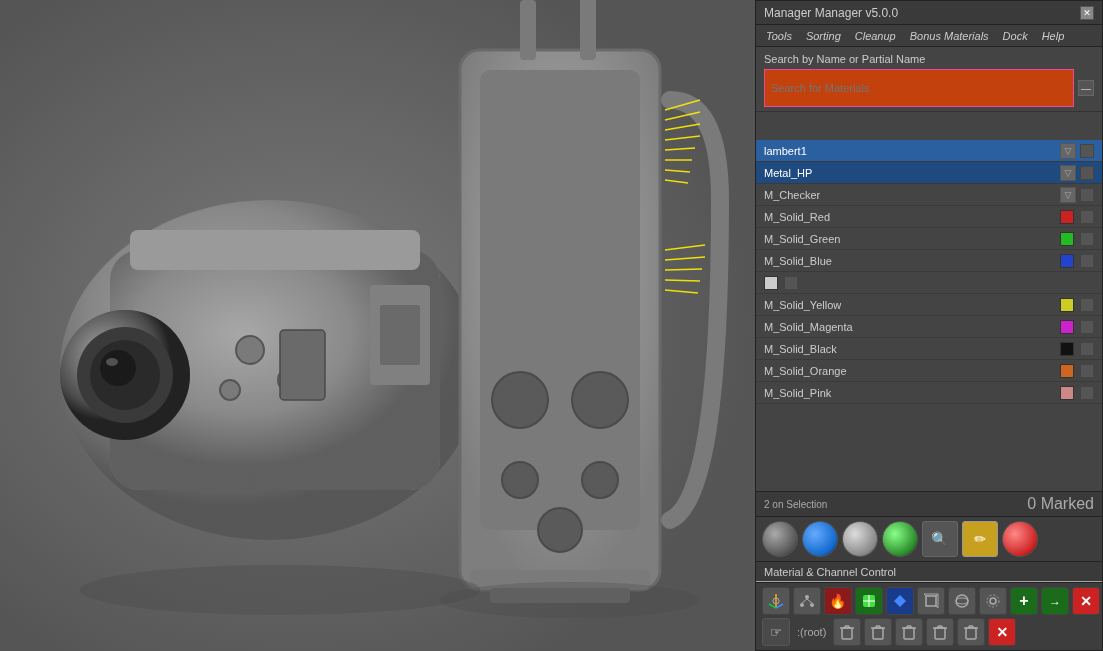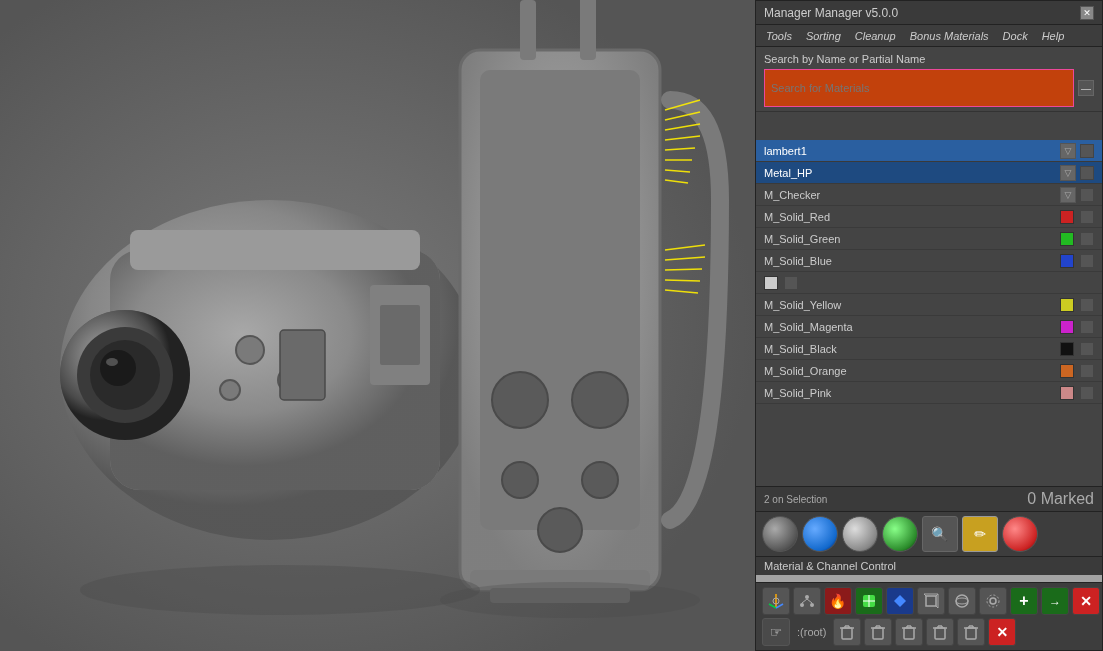--- a/index.html
+++ b/index.html
@@ -306,21 +306,21 @@
       border: 1px solid #555;
       cursor: pointer;
     }
 
     
     #channel-label {
       background: #3a3a3a;
       padding: 3px 8px;
       color: #cccccc;
       font-size: 11px;
-      border-bottom: 7px solid #a3a3a3;
+      border-bottom: 1px solid #a3a3a3;
       min-height: 20px;
       display: flex;
       align-items: center;
     }
 
     
     #bottom-toolbar {
       background: #3d3d3d;
       padding: 4px 6px;
       display: flex;

